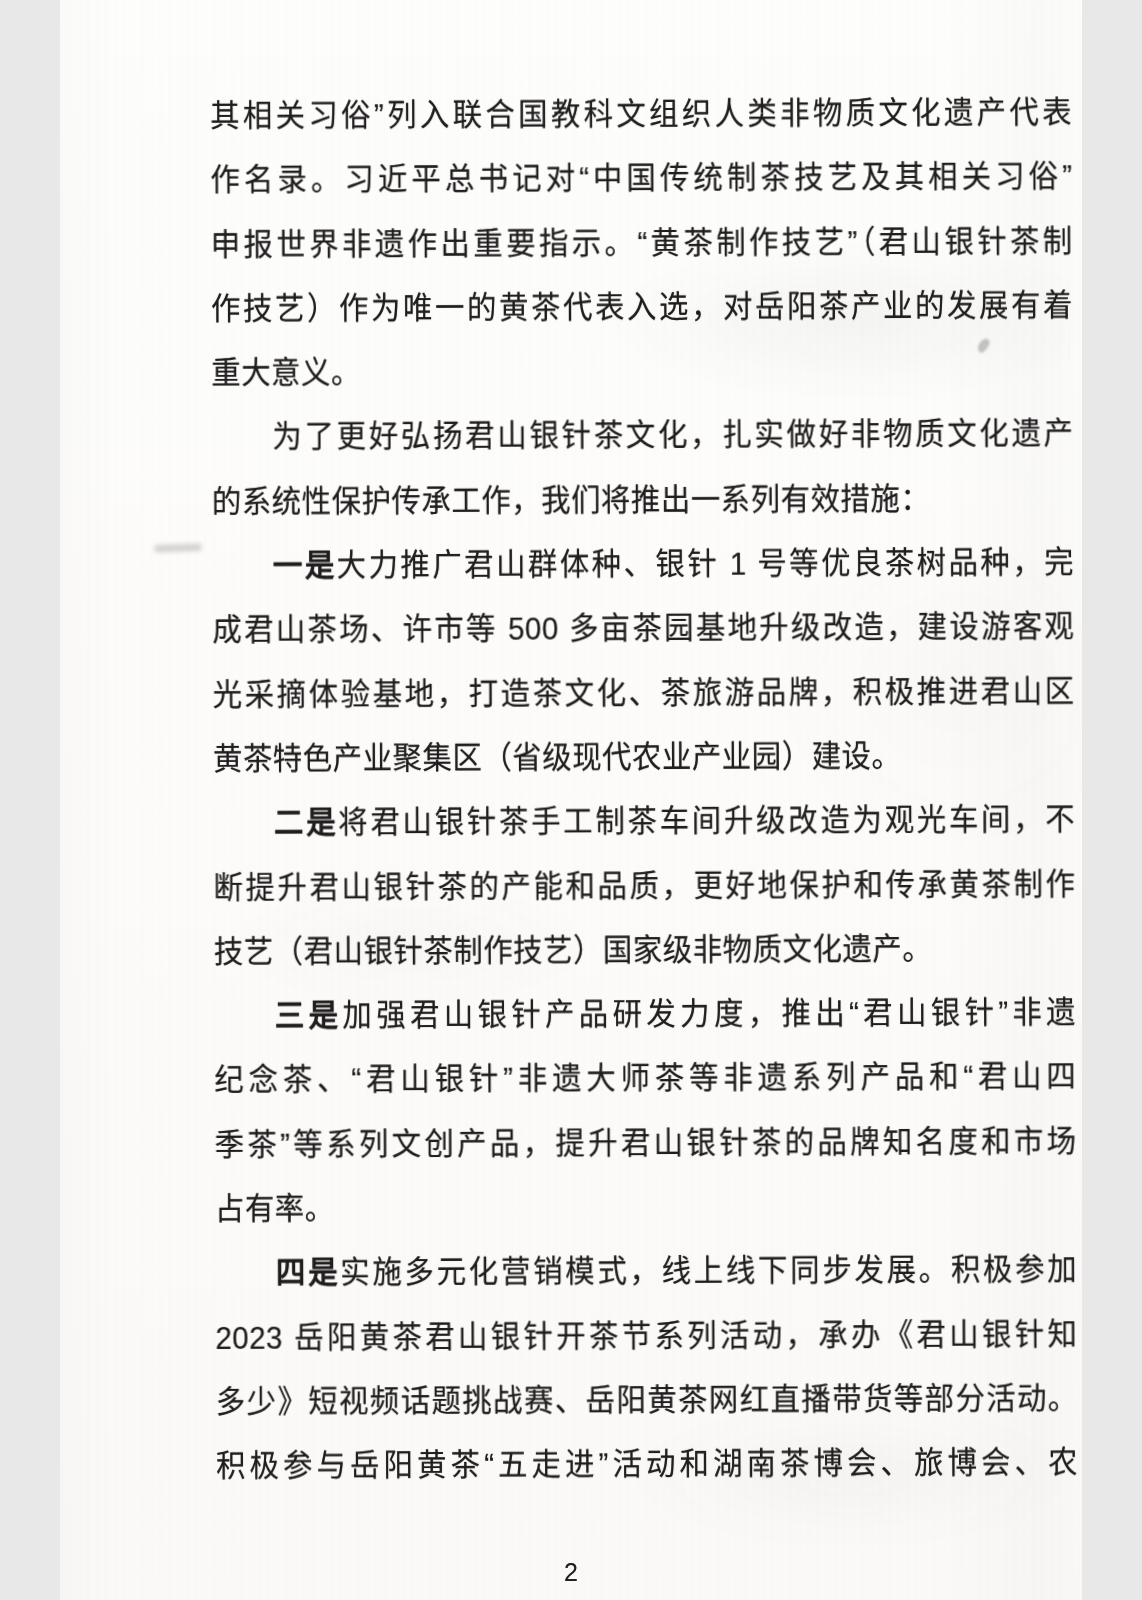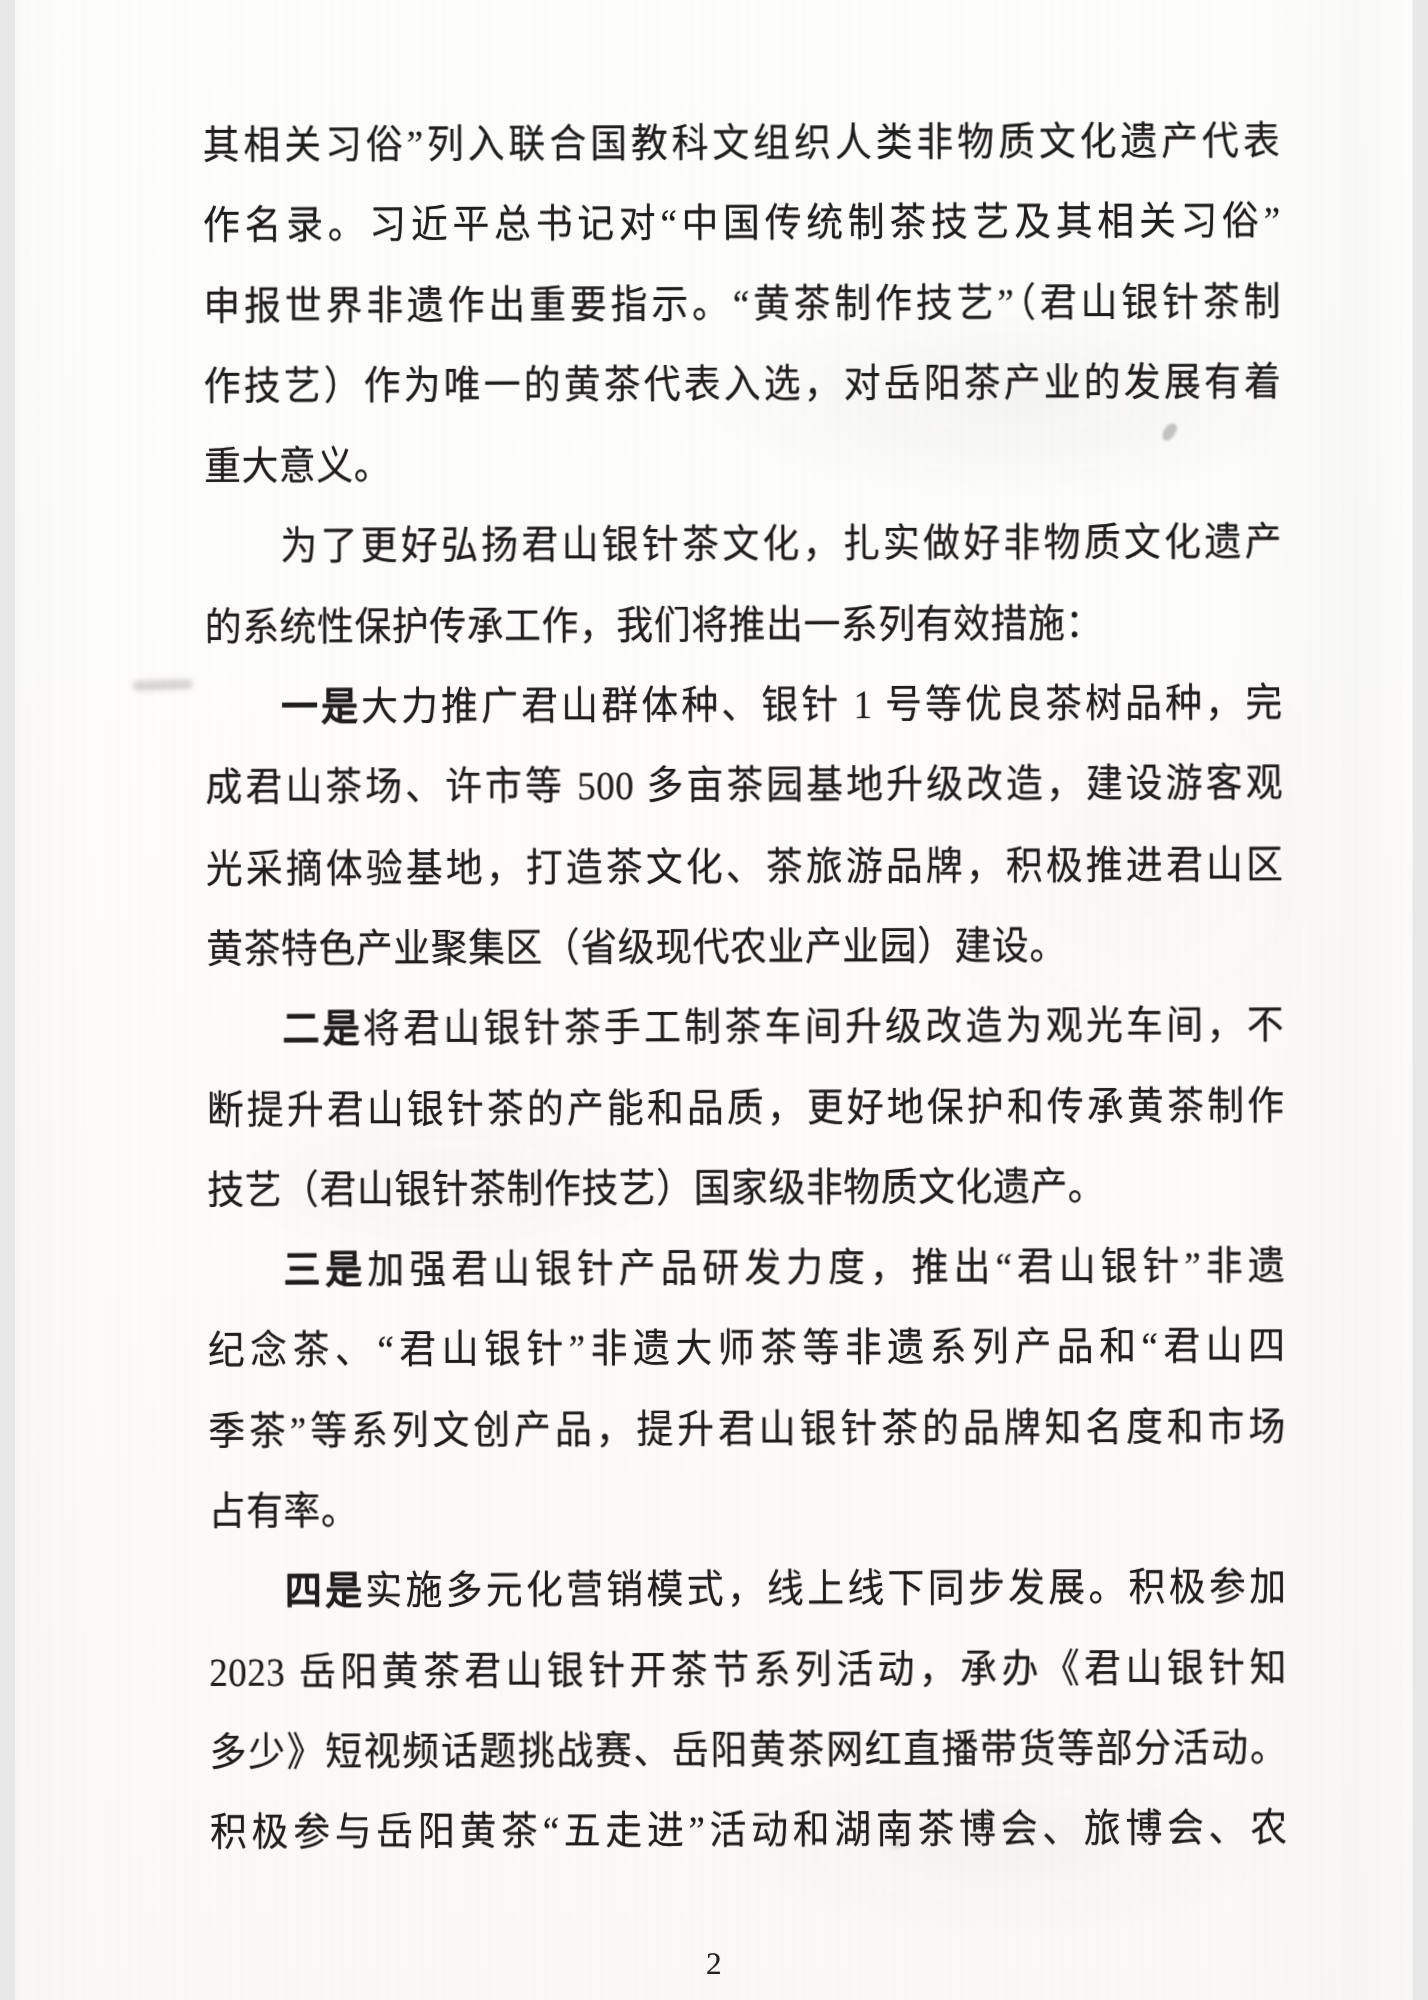--- a/index.html
+++ b/index.html
@@ -2,29 +2,30 @@
 <html lang="zh-CN"><head>
 <meta charset="utf-8">
 <style>
   html, body {
     margin: 0;
     padding: 0;
     background: #e8e8e8;
   }
   .sheet {
     position: relative;
-    width: 1118px;
+    width: 990px;
     height: 1600px;
     margin: 0 auto;
     overflow: hidden;
     background:
       linear-gradient(90deg, rgba(0,0,0,0.012) 0%, rgba(0,0,0,0) 6%, rgba(0,0,0,0) 86%, rgba(0,0,0,0.015) 96%, rgba(0,0,0,0.005) 100%),
       linear-gradient(180deg, #fdfdfc 0%, #fcfbfa 55%, #faf9f7 100%);
-    font-family: Liberation Serif, serif;
+    font-family: Liberation Sans, sans-serif;
     color: #1f1d1d;
+    padding-left: 32px;
   }
   
   .sheet::after {
     content: "";
     position: absolute;
     inset: 0;
     pointer-events: none;
     background: repeating-linear-gradient(90deg,
       rgba(0,0,0,0.008) 0px, rgba(0,0,0,0.008) 3px,
       rgba(0,0,0,0) 3px, rgba(0,0,0,0) 9px);

